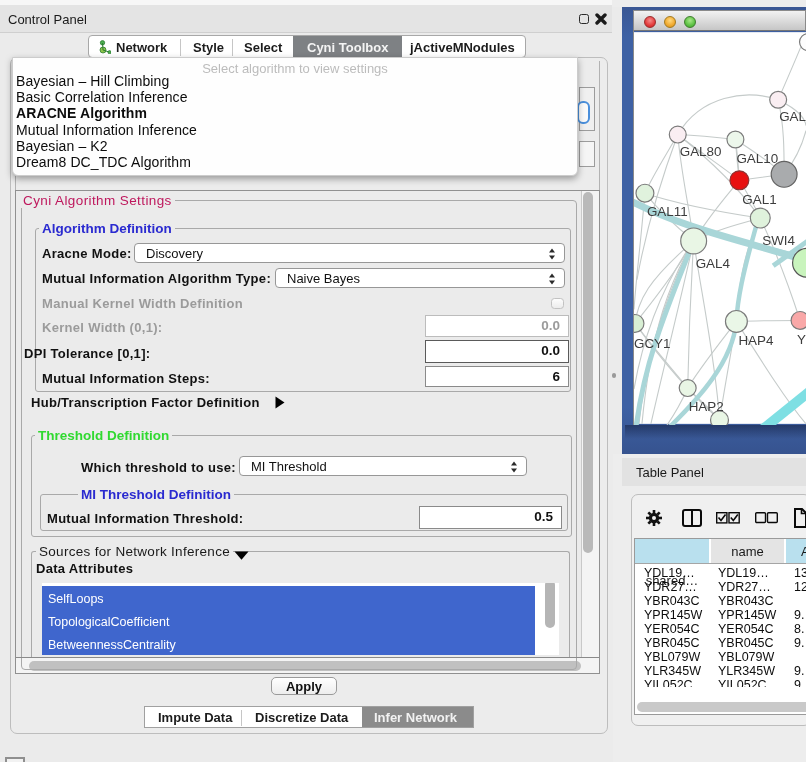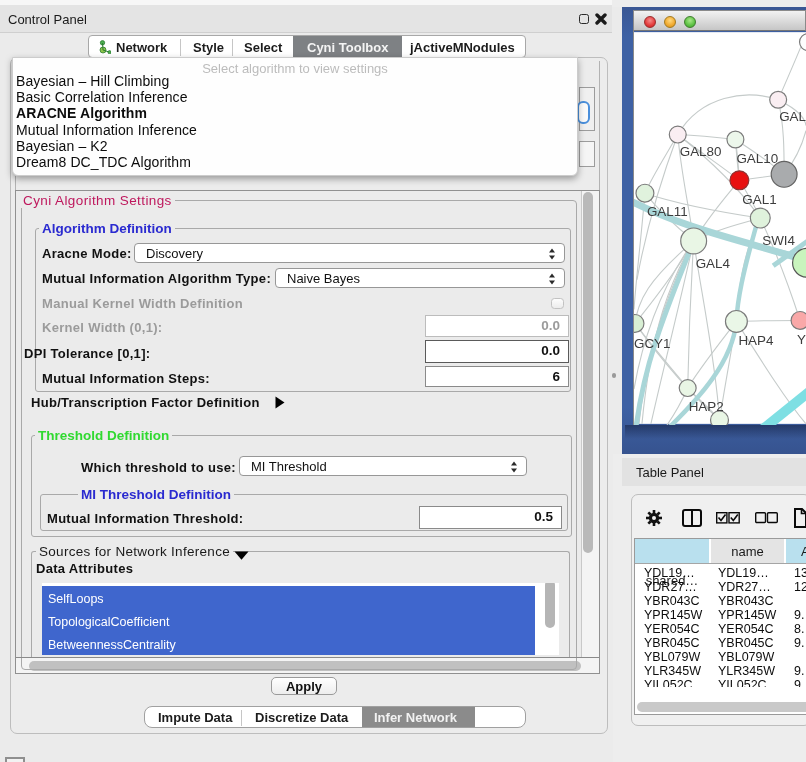--- a/index.html
+++ b/index.html
@@ -134,21 +134,21 @@
 <div class="lbl" style="left:36px;top:561px;">Data Attributes</div>
 
 <div class="abs" style="left:42px;top:583px;width:517px;height:72px;background:#fff;overflow:hidden;">
   <div class="abs" style="left:0;top:3px;width:493px;height:71px;background:#3f66cd;"></div>
   <div class="abs" style="left:6px;top:5px;font-size:12.5px;color:#fff;line-height:23px;">SelfLoops<br>TopologicalCoefficient<br>BetweennessCentrality<br>gal4RGexp</div>
   <div class="abs" style="left:503px;top:-3px;width:10px;height:48px;background:#b5b5b5;border-radius:5px;"></div>
 </div>
 
 <div class="abs" style="left:271px;top:677px;width:66px;height:18px;background:linear-gradient(#ffffff,#ededed);border:1px solid #9a9a9a;border-radius:5px;text-align:center;font-size:13px;font-weight:600;color:#111;line-height:17px;">Apply</div>
 
-<div class="abs" style="left:144px;top:706px;width:382px;height:22px;background:#fff;border:1px solid #a0a0a0;border-radius:8px;overflow:hidden;font-size:13px;">
+<div class="abs" style="left:144px;top:706px;width:330px;height:22px;background:#fff;border:1px solid #a0a0a0;border-radius:0;overflow:hidden;font-size:13px;">
   <div class="abs" style="left:96px;top:3px;width:1px;height:16px;background:#c6c6c6;"></div>
   <div class="abs" style="left:217px;top:0;width:113px;height:22px;background:#8b8b8b;"></div>
   <div class="abs" style="left:13px;top:3px;font-weight:600;color:#1c1c1c;">Impute Data</div>
   <div class="abs" style="left:110px;top:3px;font-weight:600;color:#1c1c1c;">Discretize Data</div>
   <div class="abs" style="left:229px;top:3px;font-weight:600;color:#f2f2f2;">Infer Network</div>
 </div>
 
 <div class="abs" style="left:5px;top:757px;width:20px;height:16px;background:#f2f2f2;border:2px solid #8f8f8f;"></div>
 
 <div class="abs" style="left:579px;top:87px;width:16px;height:44px;background:#f0f0f0;border:1px solid #9c9c9c;"></div>

